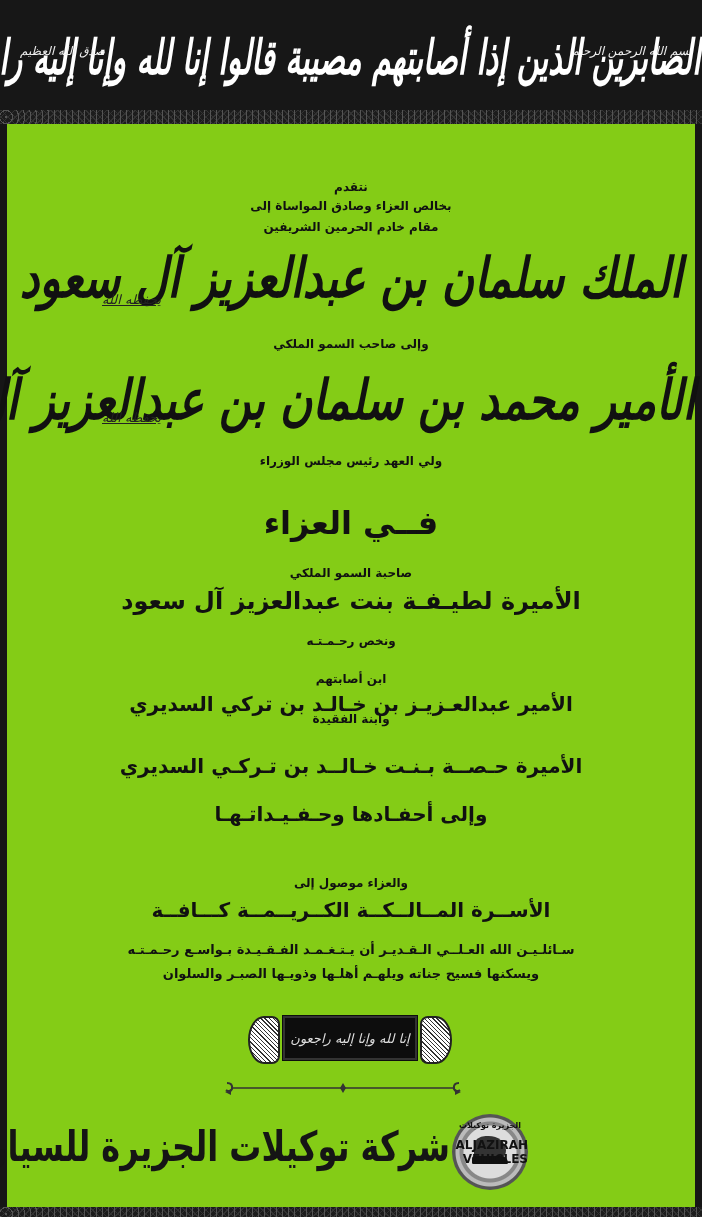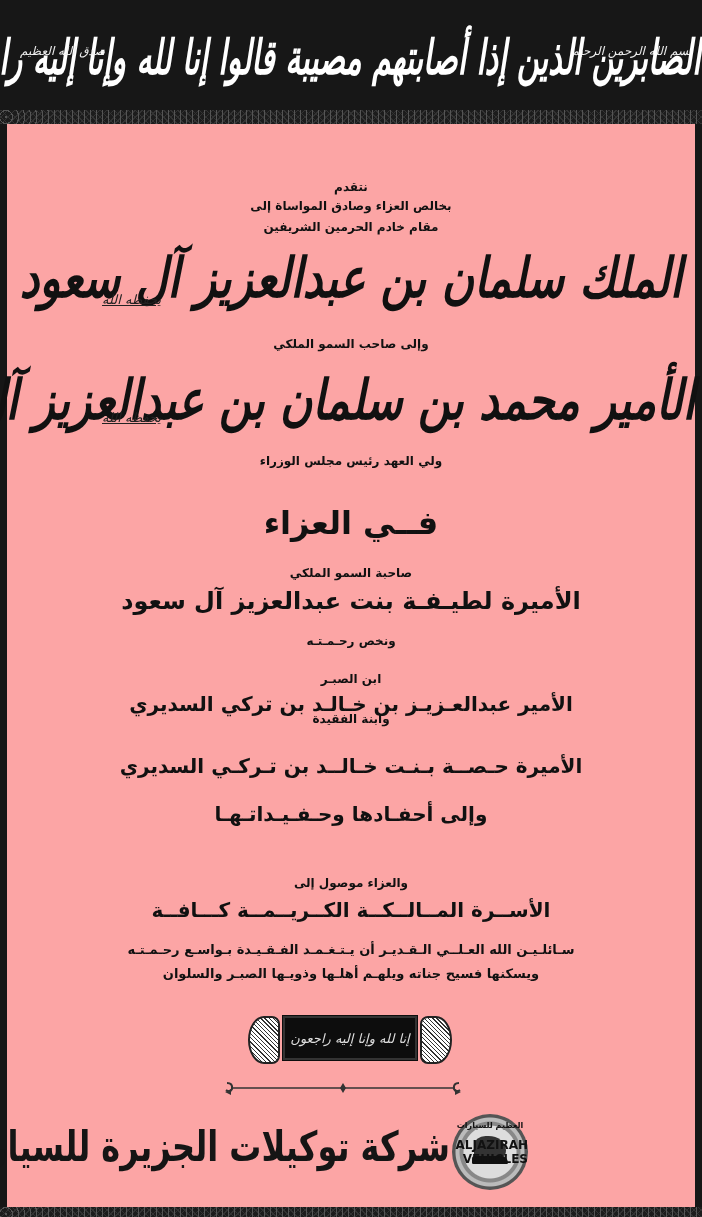--- a/index.html
+++ b/index.html
@@ -15,21 +15,21 @@
   .band.top { top:110px; }
   .band.bottom { top:1207px; height:10px; }
   .verse { position:absolute; left:118px; top:6px; width:470px; height:100px;
            display:flex; align-items:center; justify-content:center;
            color:#fff; font-family:"DejaVu Serif", serif; font-size:30px; font-weight:bold;
            font-style:italic; letter-spacing:-1px; white-space:nowrap; transform:scaleY(1.6); direction:rtl; }
   .side { position:absolute; top:44px; color:#eee; font-family:"DejaVu Serif", serif;
           font-size:12px; font-style:italic; direction:rtl; white-space:nowrap; }
   .side.right { right:10px; }
   .side.left { left:20px; }
-  .sheet { position:absolute; left:7px; top:124px; width:688px; height:1083px; background:#fca5a5; }
+  .sheet { position:absolute; left:7px; top:124px; width:688px; height:1083px; background:#84cc16; }
   .line { position:absolute; left:0; width:688px; text-align:center; direction:rtl; color:#111; white-space:nowrap; }
   .s { font-size:12px; font-weight:bold; }
   .m { font-size:20px; font-weight:bold; }
   .l { font-size:24px; font-weight:bold; }
   .xl { font-size:32px; font-weight:bold; }
   .cal { font-family:"DejaVu Serif", serif; font-size:44px; font-weight:bold; font-style:italic;
          letter-spacing:-2px; transform:scaleY(1.25); }
   .honor { position:absolute; font-family:"DejaVu Serif", serif; font-size:13px; font-style:italic; color:#222; direction:rtl;text-decoration:underline; }
   .plaque-wrap { position:absolute; left:245px; top:890px; width:210px; height:58px;
                  display:flex; align-items:flex-start; justify-content:center; }
@@ -67,21 +67,21 @@
   <div class="honor" style="left:95px;top:168px">يحفظه الله</div>
   <div class="line s" style="top:213px">وإلى صاحب السمو الملكي</div>
   <div class="line cal" style="top:250px">الأمير محمد بن سلمان بن عبدالعزيز آل سعود</div>
   <div class="honor" style="left:95px;top:286px">يحفظه الله</div>
   <div class="line s" style="top:330px">ولي العهد رئيس مجلس الوزراء</div>
 
   <div class="line xl" style="top:380px">فــي العزاء</div>
   <div class="line s" style="top:442px">صاحبة السمو الملكي</div>
   <div class="line l" style="top:463px">الأميرة لطيـفـة بنت عبدالعزيز آل سعود</div>
   <div class="line s" style="top:510px">ونخص رحـمـتـه</div>
-  <div class="line s" style="top:548px">ابن الصبـر</div>
+  <div class="line s" style="top:548px">ابن أصابتهم</div>
   <div class="line m" style="top:568px">الأمير عبدالعـزيـز بن خـالـد بن تركي السديري</div>
   <div class="line s" style="top:588px">وابنة الفقيدة</div>
   <div class="line m" style="top:630px">الأميرة حـصــة بـنـت خـالــد بن تـركـي السديري</div>
   <div class="line s" style="top:752px">والعزاء موصول إلى</div>
 
   <div class="line m" style="top:678px">وإلى أحفـادها وحـفـيـداتـهـا</div>
   <div class="line m" style="top:774px">الأســرة المــالــكــة الكــريــمــة كـــافــة</div>
   <div class="line s" style="top:818px;font-size:13px">سـائلـيـن الله العـلــي الـقـديـر أن يـتـغـمـد الفـقـيـدة بـواسـع رحـمـتـه</div>
   <div class="line s" style="top:842px;font-size:13px">ويسكنها فسيح جناته ويلهـم أهلـها وذويـها الصبـر والسلوان</div>
 </div>
@@ -95,19 +95,19 @@
 <svg class="divider" style="top:1080px" viewBox="0 0 240 16">
   <line x1="8" y1="8" x2="232" y2="8" stroke="#333" stroke-width="1.5"></line>
   <path d="M120 3 L123 8 L120 13 L117 8 Z" fill="#333"></path>
   <path d="M4 3 q6 0 5 6 q-2 4 -6 1" stroke="#333" fill="none" stroke-width="2"></path>
   <path d="M236 3 q-6 0 -5 6 q2 4 6 1" stroke="#333" fill="none" stroke-width="2"></path>
   <path d="M2 12 l6 -3 l0 6 Z M238 12 l-6 -3 l0 6 Z" fill="#333"></path>
 </svg>
 
 <div class="logo-text" style="top:1128px">شركة توكيلات الجزيرة للسيارات</div>
 <div class="logo" style="top:1114px">
-  <div class="ring-top">العظيم للسيارات</div>
+  <div class="ring-top">الجزيرة توكيلات</div>
   <div class="map"></div>
   <div class="car"></div>
   <div class="ring-text">ALJAZIRAH VEHICLES</div>
 </div>
 
 <div class="band bottom"></div>
 
 </body></html>

